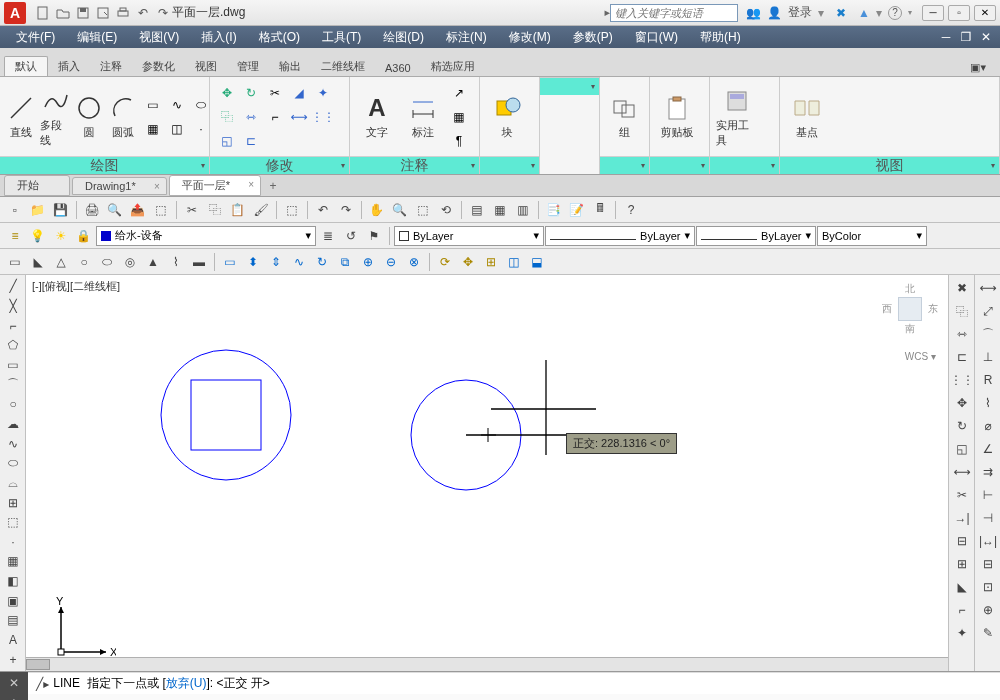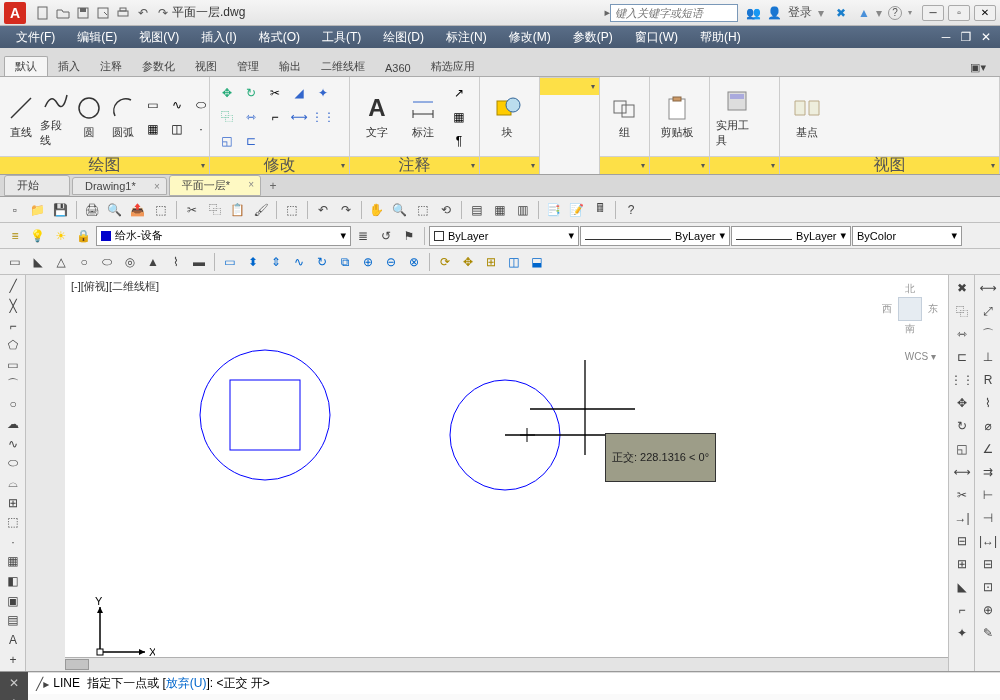--- a/index.html
+++ b/index.html
@@ -20,50 +20,50 @@
 .menubar-right { margin-left: auto; display: flex; gap: 4px; color: #fff; }
 .mb-btn { width: 16px; height: 14px; display: flex; align-items: center; justify-content: center; cursor: pointer; }
 
 .tabbar { height: 29px; background: #dcdcdc; display: flex; align-items: flex-end; padding: 0 4px; border-bottom: 1px solid #ababab; }
 .ribbon-tab { padding: 2px 10px; font-size: 11px; color: #444; cursor: pointer; }
 .ribbon-tab.active { background: #f5f5f5; border: 1px solid #ababab; border-bottom: none; border-radius: 2px 2px 0 0; }
 
 .ribbon { height: 98px; background: #f5f5f5; border-bottom: 1px solid #a0a0a0; display: flex; }
 .ribbon-panel { border-right: 1px solid #ccc; display: flex; flex-direction: column; }
 .panel-content { flex: 1; display: flex; align-items: center; padding: 4px 6px; gap: 4px; }
-.panel-label { height: 18px; background: #fde047; border-top: 1px solid #d0d0d0; font-size: 16px; color: #555; display: flex; align-items: center; justify-content: center; position: relative; text-align: center; }
+.panel-label { height: 18px; background: #5eead4; border-top: 1px solid #d0d0d0; font-size: 14px; color: #555; display: flex; align-items: center; justify-content: center; position: relative; text-align: center; }
 .panel-label::after { content: "▾"; position: absolute; right: 4px; font-size: 8px; }
 .big-btn { width: 42px; display: flex; flex-direction: column; align-items: center; gap: 2px; cursor: pointer; font-size: 11px; color: #333; }
 .big-icon { width: 30px; height: 30px; display: flex; align-items: center; justify-content: center; }
 .small-grid { display: grid; grid-template-columns: repeat(3,22px); grid-auto-rows: 22px; gap: 2px; }
 .small-btn { width: 22px; height: 22px; display: flex; align-items: center; justify-content: center; cursor: pointer; border: 1px solid transparent; }
 
 .doc-tabs { height: 22px; background: #d8d8d8; display: flex; align-items: center; padding: 0 4px; gap: 2px; border-bottom: 1px solid #a0a0a0; }
 .doc-tab { padding: 2px 30px 2px 12px; background: #e8e8e8; border: 1px solid #b0b0b0; border-radius: 3px 3px 0 0; font-size: 11px; color: #444; position: relative; cursor: pointer; }
-.doc-tab.active { background: #fef9c3; }
+.doc-tab.active { background: #ffffff; }
 .doc-tab .x { position: absolute; right: 6px; top: 3px; color: #888; font-size: 10px; }
 .doc-add { width: 20px; height: 18px; display: flex; align-items: center; justify-content: center; cursor: pointer; color: #666; }
 
 .toolbar-row { height: 26px; background: #efefef; border-bottom: 1px solid #c0c0c0; display: flex; align-items: center; padding: 0 4px; gap: 1px; }
 .tb-btn { width: 22px; height: 22px; display: flex; align-items: center; justify-content: center; cursor: pointer; border: 1px solid transparent; color: #444; }
 .tb-sep { width: 1px; height: 18px; background: #b8b8b8; margin: 0 3px; }
 .tb-dropdown { height: 20px; border: 1px solid #999; background: #fff; font-size: 11px; padding: 0 4px; display: flex; align-items: center; gap: 4px; }
 
 .workspace { display: flex; height: 396px; position: relative; }
 .left-toolbar { width: 26px; background: #efefef; border-right: 1px solid #c0c0c0; display: flex; flex-direction: column; gap: 1px; padding: 2px; }
 .right-toolbars { display: flex; }
 .right-toolbar { width: 26px; background: #efefef; border-left: 1px solid #c0c0c0; display: flex; flex-direction: column; gap: 1px; padding: 2px; }
-.canvas { flex: 1; background: #fff; position: relative; overflow: hidden; margin-left: 39px; }
+.canvas { flex: 1; background: #fff; position: relative; overflow: hidden; }
 .viewport-label { position: absolute; top: 4px; left: 6px; font-size: 11px; color: #333; }
 .viewcube { position: absolute; top: 6px; right: 10px; font-size: 10px; color: #999; text-align: center; line-height: 16px; }
 .viewcube .top { }
 .viewcube .mid { display: flex; gap: 6px; align-items: center; }
 .viewcube .face { width: 24px; height: 24px; background: #e6ecf2; border: 1px solid #c4cfdb; }
 .wcs { position: absolute; top: 76px; right: 12px; font-size: 10px; color: #888; }
-.cursor-tooltip { position: absolute; background: #9d9d88; border: 1px solid #333; padding: 16px 6px; font-size: 11px; color: #222; }
+.cursor-tooltip { position: absolute; background: #9d9d88; border: 1px solid #333; padding: 2px 6px; font-size: 11px; color: #222; }
 .ucs { position: absolute; bottom: 4px; left: 20px; }
 .scroll-h { position: absolute; bottom: 0; left: 0; right: 0; height: 14px; background: #e4e4e4; border-top: 1px solid #b0b0b0; }
 .scroll-thumb { position: absolute; left: 0; width: 24px; top: 1px; bottom: 1px; background: #c4c4c4; border: 1px solid #999; }
 
 .cmd-area { height: 44px; background: #fafafa; border-top: 1px solid #999; display: flex; }
 .cmd-left { width: 28px; background: #4a4a4a; display: flex; flex-direction: column; }
 .cmd-toggle { flex: 1; display: flex; align-items: center; justify-content: center; color: #ccc; cursor: pointer; }
 .cmd-body { flex: 1; display: flex; flex-direction: column; font-size: 12px; }
 .cmd-history { flex: 1; padding: 2px 8px; color: #333; background: #f4f4f4; }
 .cmd-input-row { height: 22px; display: flex; align-items: center; padding: 0 8px; gap: 4px; border-top: 1px solid #ddd; background: #fff; }
@@ -371,21 +371,21 @@
   <div class="tb-btn">🖩</div>
   <div class="tb-sep"></div>
   <div class="tb-btn">?</div>
 </div>
 
 <div class="toolbar-row">
   <div class="tb-btn" style="color:#a80">≡</div>
   <div class="tb-btn" style="color:#fc0">💡</div>
   <div class="tb-btn" style="color:#fc0">☀</div>
   <div class="tb-btn">🔒</div>
-  <div class="tb-dropdown" style="width:255px">
+  <div class="tb-dropdown" style="width:220px">
     <span style="width:10px;height:10px;background:#00c;display:inline-block"></span>
     <span>给水-设备</span>
     <span style="margin-left:auto">▾</span>
   </div>
   <div class="tb-btn">≣</div>
   <div class="tb-btn">↺</div>
   <div class="tb-btn">⚑</div>
   <div class="tb-sep"></div>
   <div class="tb-dropdown" style="width:150px">
       <span style="width:10px;height:10px;background:#fff;border:1px solid #333;display:inline-block"></span>

